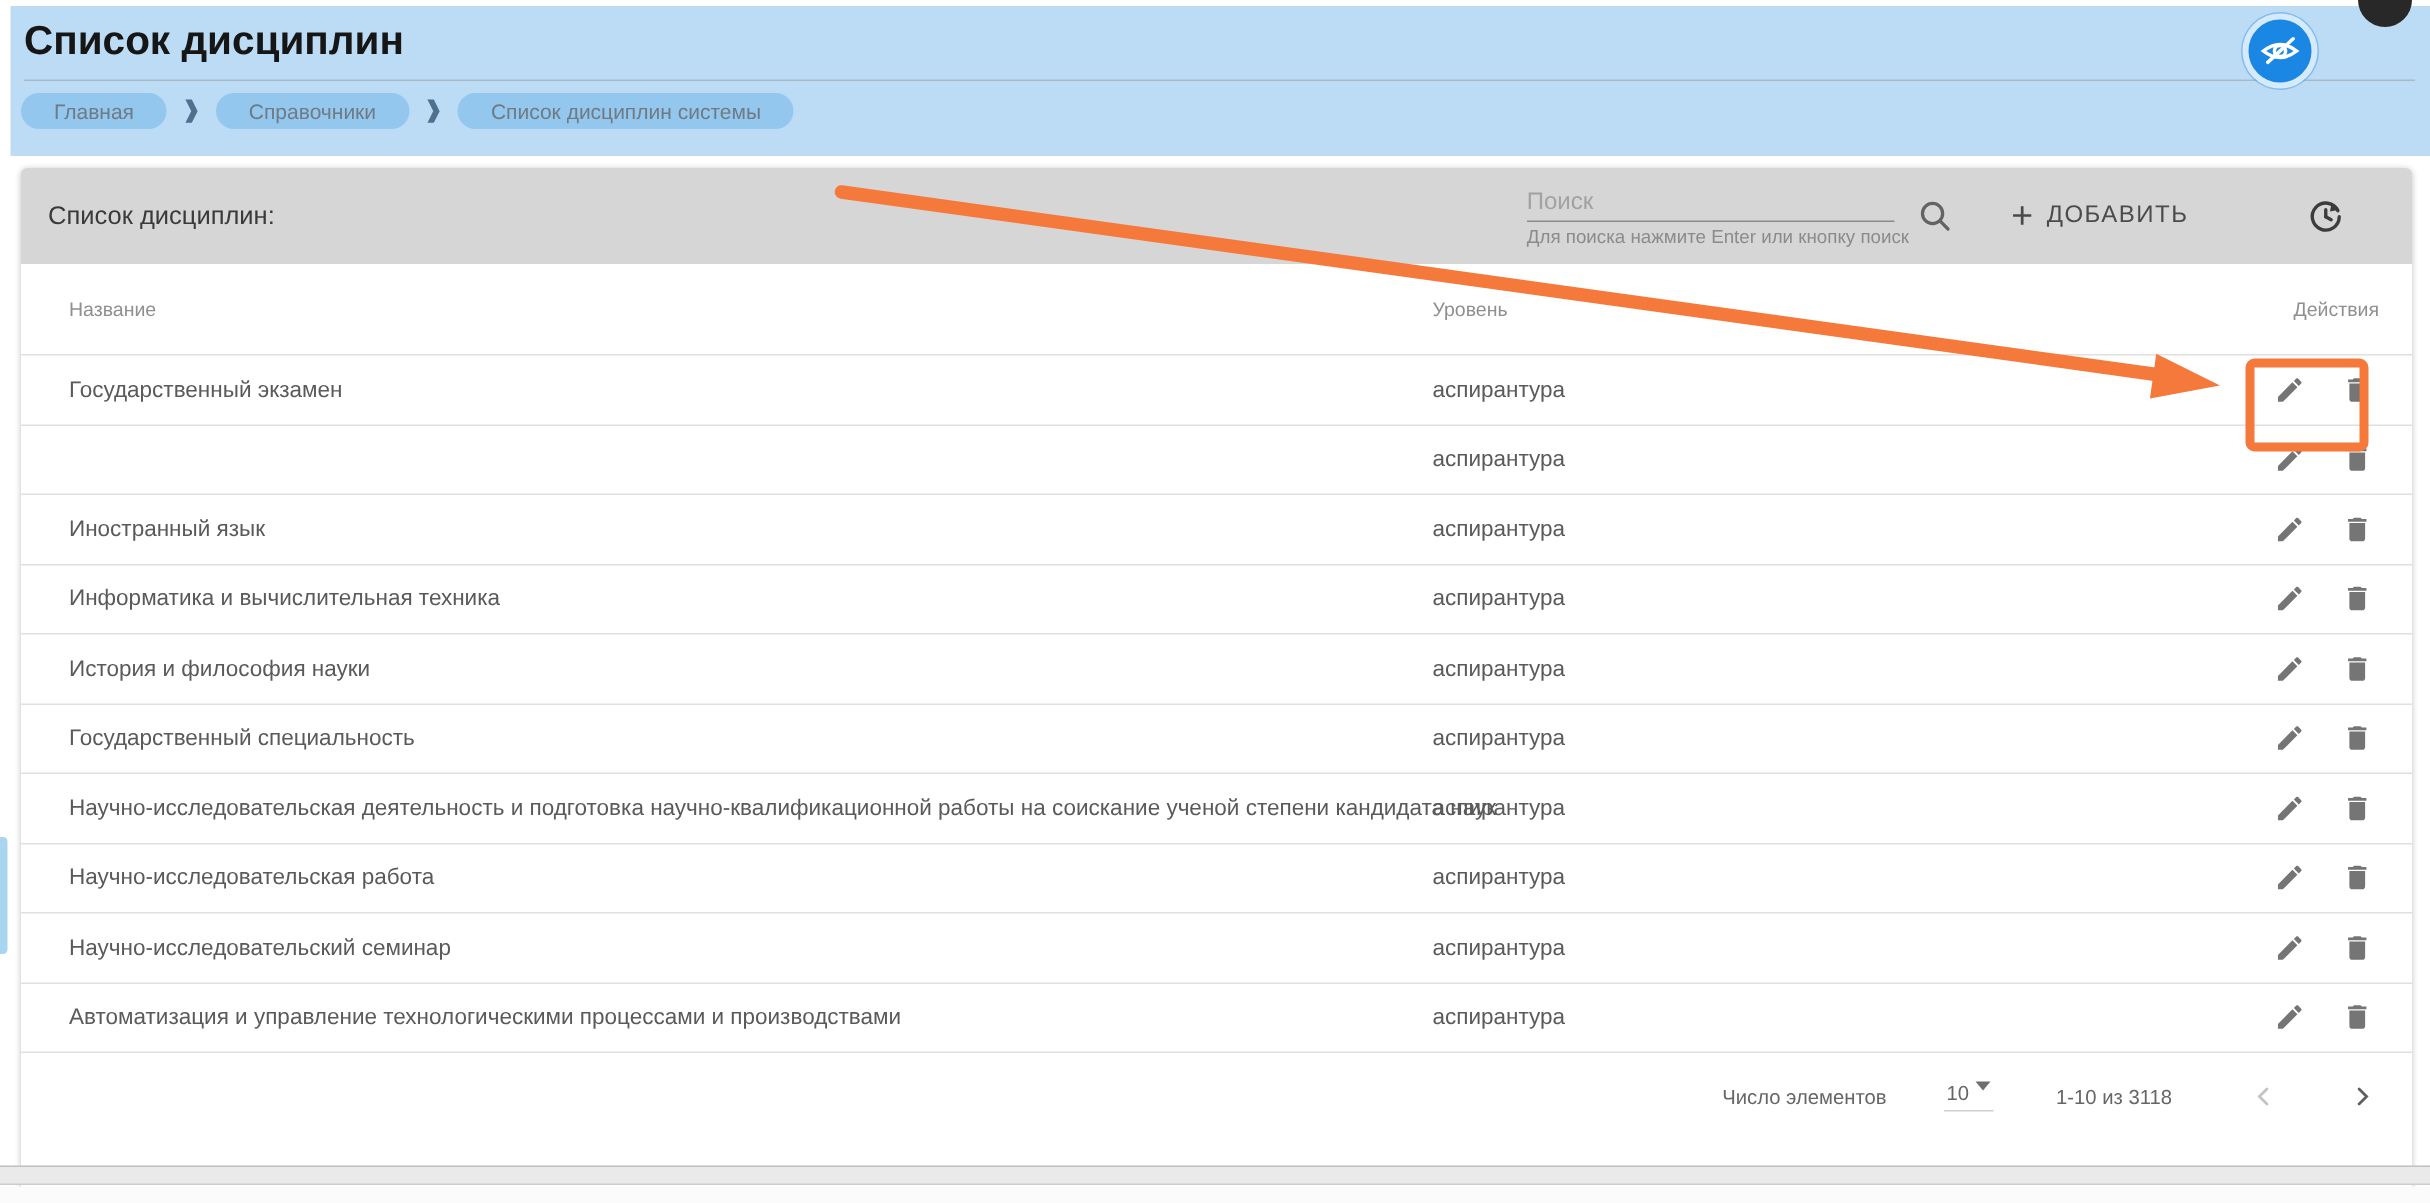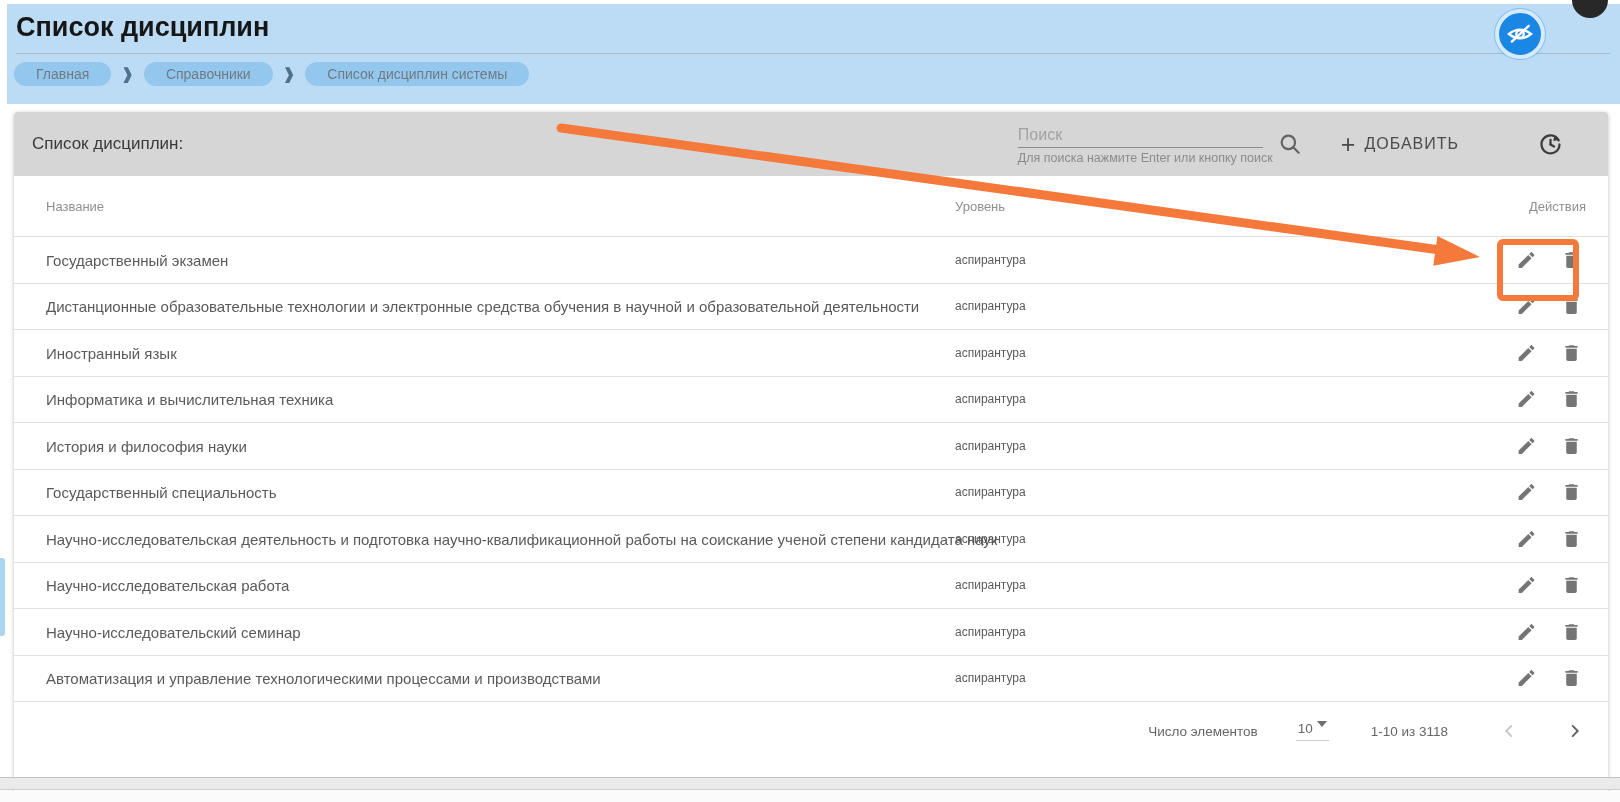--- a/index.html
+++ b/index.html
@@ -57,21 +57,21 @@
   }
   .add-plus { font-size:25px; font-weight:300; line-height:20px; color:#4b4b4b; }
   
   .thead { position:relative; height:61px; border-bottom:1px solid var(--row-border); }
   .th { position:absolute; top:50%; transform:translateY(-50%); font-size:13px; color:#8f8f8f; }
   .th-name { left:32px; }
   .th-level { left:941px; }
   .th-actions { right:22px; }
   .trow { position:relative; height:46.5px; border-bottom:1px solid var(--row-border); }
   .cell-name { position:absolute; left:32px; top:50%; transform:translateY(-50%); font-size:15px; color:#5a5a5a; white-space:nowrap; }
-  .cell-level { position:absolute; left:941px; top:50%; transform:translateY(-50%); font-size:12px; color:#5a5a5a; }
+  .cell-level { position:absolute; left:941px; top:50%; transform:translateY(-50%); font-size:15px; color:#5a5a5a; }
   .cell-actions { position:absolute; right:22px; top:50%; transform:translateY(-50%); display:flex; gap:16px; align-items:center; }
   
   .pager { height:58px; display:flex; align-items:center; justify-content:flex-end; padding-right:18px; font-size:13.5px; color:#666; }
   .pager-label { margin-right:38px; }
   .page-size { display:flex; align-items:flex-start; gap:4px; border-bottom:1px solid #cfcfcf; padding:0 2px 4px 2px; cursor:pointer; margin-right:42px; }
   .caret { width:0; height:0; border-left:5px solid transparent; border-right:5px solid transparent; border-top:6px solid #6e6e6e; }
   .pager-range { margin-right:46px; }
   .pg-btn { background:transparent; border:none; cursor:pointer; padding:4px; margin-right:36px; display:inline-flex; }
   .pg-btn.last { margin-right:0; }
   
@@ -164,21 +164,20 @@
         <button class="icon-btn">
           <span style="display:inline-flex;">
             <svg width="21" height="21" viewBox="0 0 24 24" fill="#757575">
               <path d="M6 19c0 1.1.9 2 2 2h8c1.1 0 2-.9 2-2V7H6v12zM19 4h-3.5l-1-1h-5l-1 1H5v2h14V4z"></path>
             </svg>
           </span>
         </button>
       </span>
     </div>
       <div class="trow">
-      <span class="cell-name">Дистанционные образовательные технологии и электронные средства обучения в научной и образовательной деятельности</span>
       <span class="cell-level">аспирантура</span>
       <span class="cell-actions">
         <button class="icon-btn">
           <span style="display:inline-flex;">
             <svg width="21" height="21" viewBox="0 0 24 24" fill="#757575">
               <path d="M3 17.25V21h3.75L17.81 9.94l-3.75-3.75L3 17.25zM20.71 7.04c.39-.39.39-1.02 0-1.41l-2.34-2.34c-.39-.39-1.02-.39-1.41 0l-1.83 1.83 3.75 3.75 1.83-1.83z"></path>
             </svg>
           </span>
         </button>
         <button class="icon-btn">

